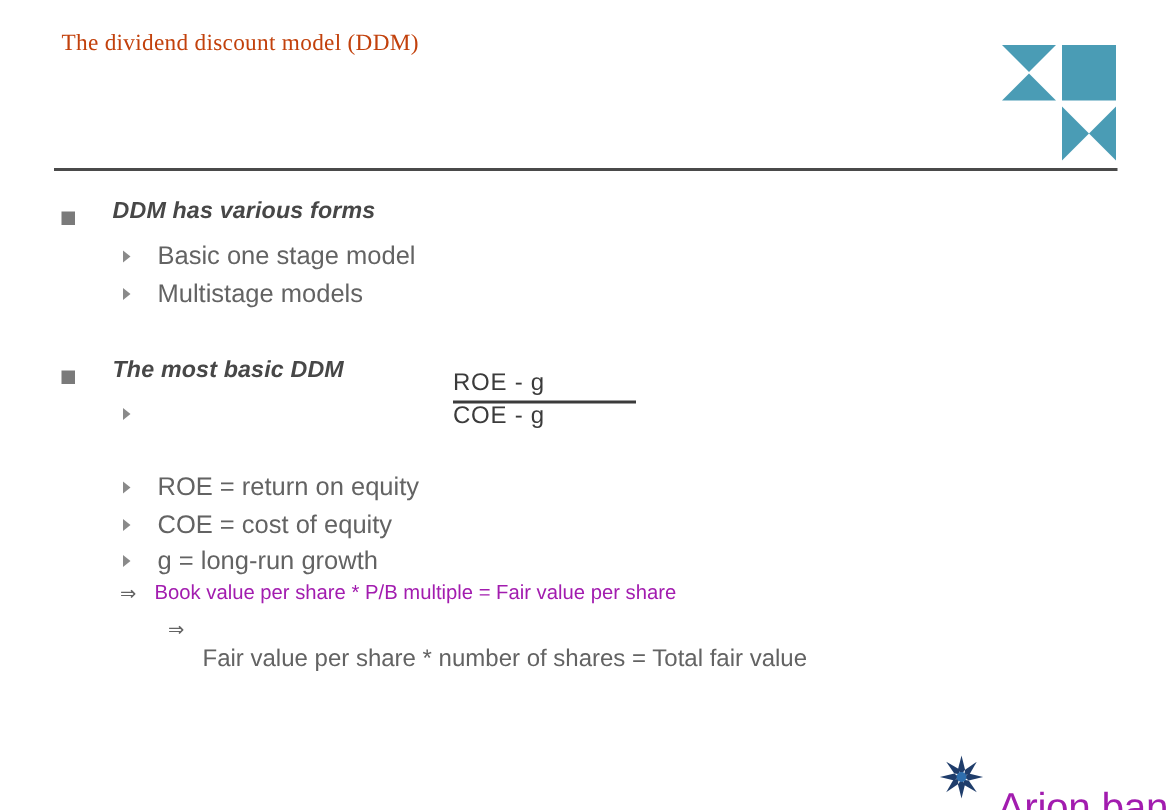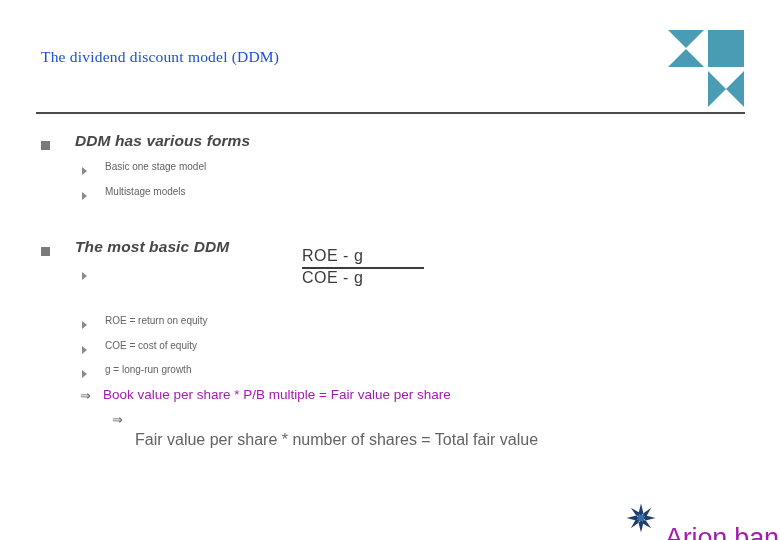--- a/index.html
+++ b/index.html
@@ -18,25 +18,25 @@
   .slide {
     position: absolute;
     inset: 0;
     background: #ffffff;
   }
 
   
   .slide-title {
     position: absolute;
     left: 41px;
-    top: 48px;
+    top: 20px;
     width: 600px;
     font-family: "Liberation Serif", serif;
     font-size: 15.5px;
-    color: #1d4ed8;
+    color: #c2410c;
     letter-spacing: 0.2px;
     white-space: nowrap;
   }
 
   
   .corner-logo {
     position: absolute;
     left: 668px;
     top: 30px;
     width: 76px;
@@ -136,21 +136,21 @@
     width: 0;
     height: 0;
     border-top: 4px solid transparent;
     border-bottom: 4px solid transparent;
     border-left: 5px solid #8a8a8a;
     margin-top: 6px;
     flex: 0 0 auto;
   }
   .lvl2 .lvl2-text {
     margin-left: 18px;
-    font-size: 10px;
+    font-size: 17px;
     color: #636363;
     white-space: nowrap;
   }
 
   .lvl2-arrow {
     position: absolute;
     display: flex;
     align-items: flex-start;
   }
   .lvl2-arrow .bullet-arrow {

